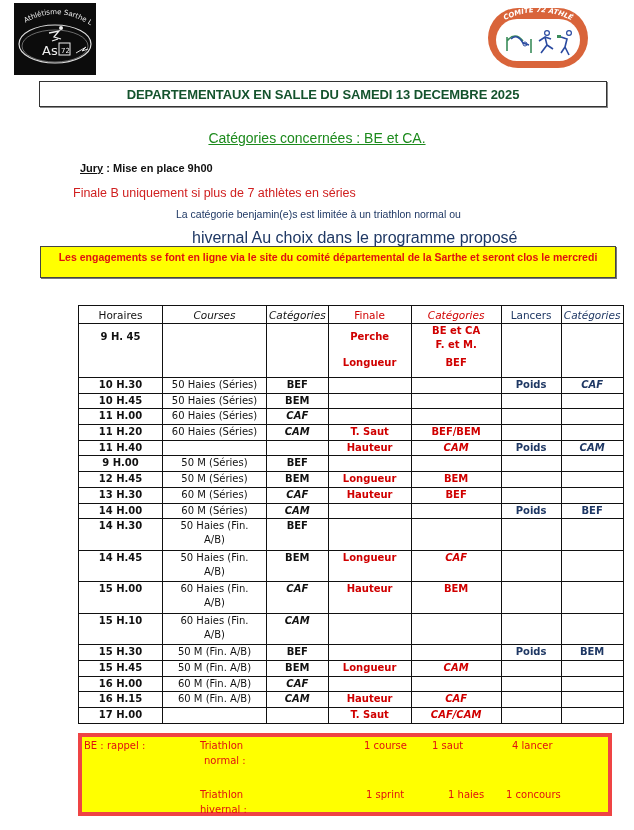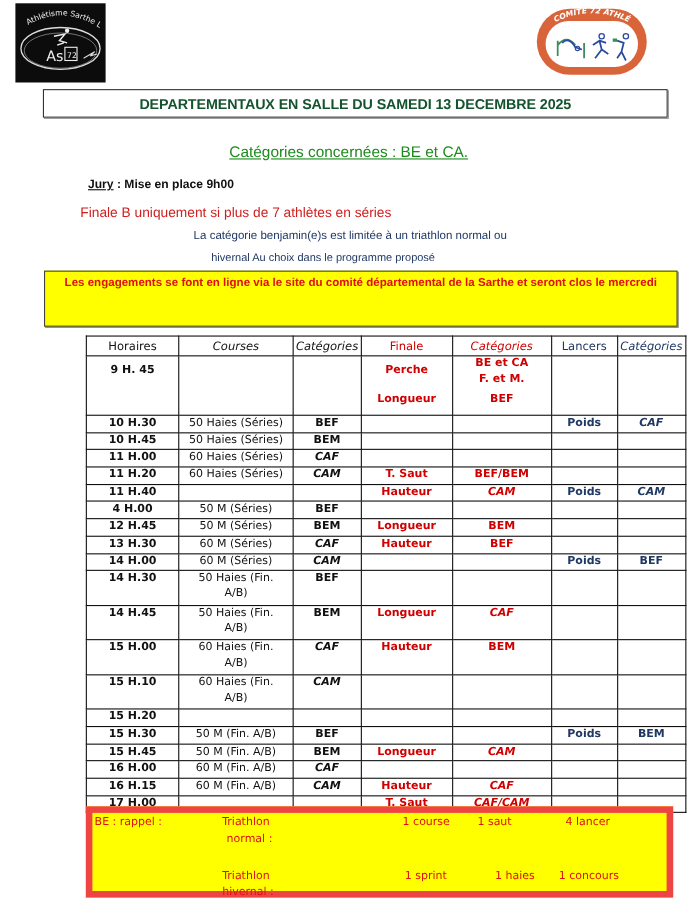--- a/index.html
+++ b/index.html
@@ -13,37 +13,37 @@
 
   
   .title-box { left: 39px; top: 81px; width: 568px; height: 26px; border: 1.5px solid #333; box-shadow: 1px 1px 0 #888; display: flex; align-items: center; justify-content: center; }
   .title-box span { font-family: "Liberation Sans", sans-serif; font-weight: bold; font-size: 13px; color: #14532d; letter-spacing: -0.1px; }
 
   .subtitle { left: 0; width: 634px; top: 130px; text-align: center; font-size: 14px; color: #1c8a1c; text-decoration: underline; }
   .jury { left: 80px; top: 162px; font-size: 11px; font-weight: bold; color: #111; }
   .jury u { text-decoration: underline; }
   .finale { left: 73px; top: 186px; font-size: 12.5px; color: #d02020; }
   .benj1 { left: 176px; top: 208px; font-size: 10.5px; color: #1f3864; }
-  .benj2 { left: 176px; top: 229px; font-size: 10px; color: #1f3864; padding-left: 16px; }
-
-  .engage-box { left: 40px; top: 246px; width: 576px; height: 51px; background: #ffff00; border: 1.5px solid #444; box-shadow: 1px 1px 0 #777; text-align: center; font-size: 10.5px; font-weight: bold; color: #e01010; line-height: 15px; padding-top: 3px; }
+  .benj2 { left: 176px; top: 229px; font-size: 16px; color: #1f3864; padding-left: 16px; }
+
+  .engage-box { left: 40px; top: 246px; width: 576px; height: 32px; background: #ffff00; border: 1.5px solid #444; box-shadow: 1px 1px 0 #777; text-align: center; font-size: 10.5px; font-weight: bold; color: #e01010; line-height: 15px; padding-top: 3px; }
 
   
   .sched { left: 78px; top: 305px; border-collapse: collapse; table-layout: fixed; font-family: "DejaVu Sans", sans-serif; font-size: 10px; }
   .sched td, .sched th { border: 1.2px solid #111; text-align: center; vertical-align: top; padding: 0 2px; line-height: 14px; overflow: hidden; white-space: nowrap; }
   .sched th { font-weight: normal; color: #111; height: 18px; vertical-align: middle; font-size: 10.5px; }
   .sched td { height: 15.7px; color: #111; }
   .sched .wrap { white-space: normal; line-height: 14px; }
   .c-red { color: #d00000 !important; }
   .c-blue { color: #1f3864 !important; }
   .bold { font-weight: bold; }
   .ital { font-style: italic; }
 
   
-  .footer { left: 78px; top: 733px; width: 534px; height: 83px; background: #ffff00; border: 6px solid #ef4444; font-family: "DejaVu Sans", sans-serif; font-size: 10px; color: #e01010; }
+  .footer { left: 78px; top: 733px; width: 534px; height: 83px; background: #ffff00; border: 4px solid #ef4444; font-family: "DejaVu Sans", sans-serif; font-size: 10px; color: #e01010; }
   .footer .f { position: absolute; line-height: 15px; }
 </style>
 </head>
 <body>
 
 <div class="abs logo-left">
   <svg width="82" height="72" viewBox="0 0 82 72">
     <ellipse cx="41" cy="41" rx="36" ry="19" fill="none" stroke="#ddd" stroke-width="1.2"></ellipse>
     <ellipse cx="41" cy="43" rx="33" ry="16" fill="none" stroke="#aaa" stroke-width="0.6"></ellipse>
     <path d="M8 22 Q41 0 76 22" fill="none" stroke="none" id="arc"></path>
@@ -170,21 +170,21 @@
       <tr>
         <td class="bold">11 H.40</td>
         <td></td>
         <td class="bold"></td>
         <td class="c-red bold">Hauteur</td>
         <td class="c-red bold ital">CAM</td>
         <td class="c-blue bold">Poids</td>
         <td class="c-blue bold ital">CAM</td>
       </tr>
       <tr>
-        <td class="bold">4 H.00</td>
+        <td class="bold">9 H.00</td>
         <td>50 M (Séries)</td>
         <td class="bold">BEF</td>
         <td class="c-red bold"></td>
         <td class="c-red bold"></td>
         <td class="c-blue bold"></td>
         <td class="c-blue bold"></td>
       </tr>
       <tr>
         <td class="bold">12 H.45</td>
         <td>50 M (Séries)</td>
@@ -236,29 +236,20 @@
         <td class="bold ital">CAF</td>
         <td class="c-red bold">Hauteur</td>
         <td class="c-red bold">BEM</td>
         <td class="c-blue bold"></td>
         <td class="c-blue bold"></td>
       </tr>
       <tr style="height: 31.5px;">
         <td class="bold">15 H.10</td>
         <td class="wrap" style="padding: 0px 14px;">60 Haies (Fin. A/B)</td>
         <td class="bold ital">CAM</td>
-        <td class="c-red bold"></td>
-        <td class="c-red bold"></td>
-        <td class="c-blue bold"></td>
-        <td class="c-blue bold"></td>
-      </tr>
-      <tr>
-        <td class="bold">15 H.20</td>
-        <td></td>
-        <td class="bold"></td>
         <td class="c-red bold"></td>
         <td class="c-red bold"></td>
         <td class="c-blue bold"></td>
         <td class="c-blue bold"></td>
       </tr>
       <tr>
         <td class="bold">15 H.30</td>
         <td>50 M (Fin. A/B)</td>
         <td class="bold">BEF</td>
         <td class="c-red bold"></td>

